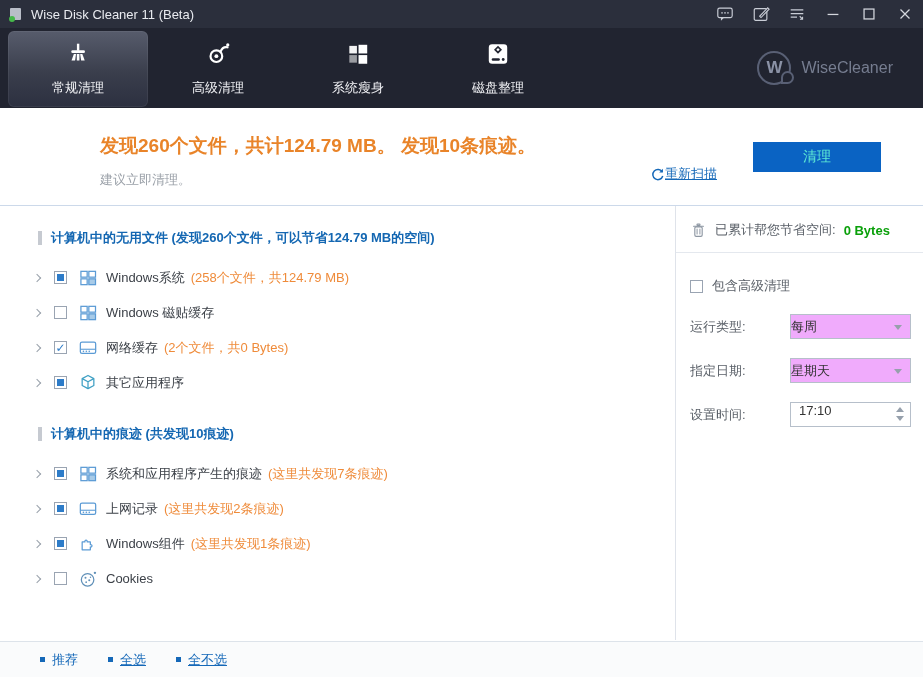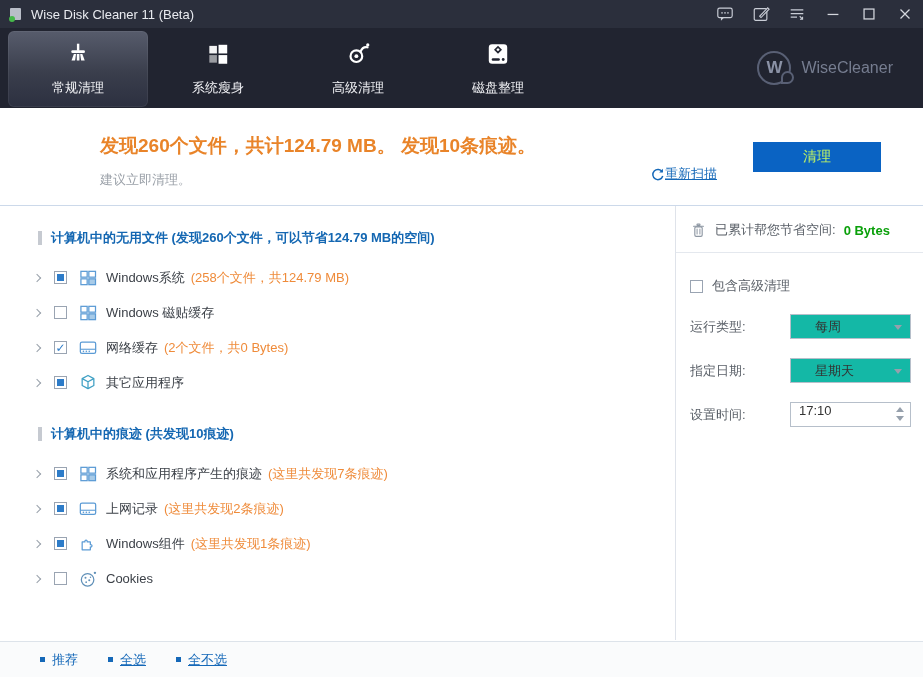--- a/index.html
+++ b/index.html
@@ -28,21 +28,21 @@
   .brand-name { color:#767d90; font-size:16px; }
 
   
   .summary { position:absolute; left:0; top:108px; width:923px; height:98px; background:#fff; border-bottom:1px solid #ccd9ea; }
   .trash-circle { position:absolute; left:22px; top:130px; width:56px; height:56px; border:2px solid #f6cba2; border-radius:50%; display:flex; align-items:center; justify-content:center; margin-top:-108px; transform:translateY(108px); }
   .sum-text { position:absolute; left:100px; top:25px; }
   .headline { color:#e98429; font-weight:bold; font-size:19px; }
   .subline { color:#9aa0a8; font-size:13px; margin-top:12px; }
   .rescan { position:absolute; right:206px; top:57px; display:flex; align-items:center; color:#1568b8; cursor:pointer; }
   .rescan-text { text-decoration:underline; }
-  .clean-btn { position:absolute; right:42px; top:34px; width:128px; height:30px; background:#0a63c3; color:#bef264; border:none; font-size:14px; font-family:inherit; cursor:pointer; }
+  .clean-btn { position:absolute; right:42px; top:34px; width:128px; height:30px; background:#0a63c3; color:#5eead4; border:none; font-size:14px; font-family:inherit; cursor:pointer; }
 
   
   .tree { position:absolute; left:0; top:206px; width:542px; height:434px; background:#fff; overflow:hidden; padding-top:6px; }
   .sec-header { display:flex; align-items:center; height:20px; margin:16px 0 12px 38px; color:#1467b2; font-weight:bold; font-size:13px; }
   .sec-header.second { margin-top:24px; }
   .sec-bar { width:4px; height:14px; background:#c6cad1; margin-right:9px; }
   .row { height:35px; display:flex; align-items:center; padding-left:34px; }
   .chev { width:6px; height:6px; border-top:1.5px solid #98a0aa; border-right:1.5px solid #98a0aa; transform:rotate(45deg); margin-right:14px; flex:none; }
   .cb { width:13px; height:13px; border:1px solid #9aa4b2; background:#fff; display:inline-flex; align-items:center; justify-content:center; margin-right:10px; flex:none; }
   .cb-partial::after { content:""; width:7px; height:7px; background:#2d7cc9; }
@@ -57,21 +57,21 @@
   .save-val { color:#0aa00a; font-weight:bold; }
   .side-div { height:1px; background:#e4e8ee; margin:13px -12px 0 -14px; }
   .sched-row { margin-top:19px; display:flex; align-items:center; color:#5a6068; }
   .sched-row .lbl { margin-left:8px; }
   .toggle { margin-left:auto; margin-right:28px; width:52px; height:21px; border-radius:11px; background:#c7d2df; position:relative; cursor:pointer; }
   .toggle .knob { position:absolute; left:2px; top:2px; width:17px; height:17px; background:#fff; border-radius:50%; }
   .toggle .state { position:absolute; right:9px; top:3px; color:#fff; font-size:11px; font-weight:bold; letter-spacing:.5px; }
   .inc-row { margin-top:24px; display:flex; align-items:center; color:#5a6068; }
   .inc-row .cbx { width:13px; height:13px; border:1px solid #9aa4b2; background:#fff; margin-right:9px; }
   .field-row { margin-top:19px; display:flex; align-items:center; color:#5a6068; }
-  .select { margin-left:auto; width:121px; height:25px; border:1px solid #b6bfca; background:#14b8a6; display:flex; align-items:center; padding-left:24px; color:#333; position:relative; cursor:pointer; }
+  .select { margin-left:auto; width:121px; height:25px; border:1px solid #b6bfca; background:#f0abfc; display:flex; align-items:center; padding-left:0; color:#333; position:relative; cursor:pointer; }
   .select::after { content:""; position:absolute; right:8px; top:10px; border-left:4px solid transparent; border-right:4px solid transparent; border-top:5px solid #96a0ac; }
   .spin { margin-left:auto; width:121px; height:25px; border:1px solid #b6bfca; background:#fff; display:flex; align-items:flex-start; padding-left:8px; color:#333; position:relative; }
   .spin .arrows { position:absolute; right:6px; top:4px; display:flex; flex-direction:column; gap:4px; }
   .arr-up { width:0; height:0; border-left:4px solid transparent; border-right:4px solid transparent; border-bottom:5px solid #96a0ac; }
   .arr-dn { width:0; height:0; border-left:4px solid transparent; border-right:4px solid transparent; border-top:5px solid #96a0ac; }
 
   
   .footer { position:absolute; left:0; bottom:0; width:923px; height:36px; background:#fafbfc; border-top:1px solid #dde3ea; display:flex; align-items:center; padding-left:40px; gap:30px; }
   .flink { display:flex; align-items:center; gap:7px; color:#1568b8; cursor:pointer; }
   .flink .bullet { width:5px; height:5px; background:#1568b8; }
@@ -135,38 +135,38 @@
         <path d="M8.2 12 L6 18 H9.3 L10.2 12 z" fill="#fff"></path>
         <rect x="10.9" y="12" width="2.4" height="6" fill="#fff"></rect>
         <path d="M16 12 L18.2 18 H14.9 L14 12 z" fill="#fff"></path>
       </svg>
     </span>
     <span class="tab-label">常规清理</span>
   </div>
   <div class="tab">
     <span class="tab-icon">
       <svg width="26" height="26" viewBox="0 0 24 24">
+        <circle cx="10.5" cy="14" r="5.4" fill="none" stroke="#fff" stroke-width="2"></circle>
+        <circle cx="10.5" cy="14" r="1.8" fill="#fff"></circle>
+        <path d="M14.3 10 C 15.5 6.8, 18 5.2, 20.8 5.8" fill="none" stroke="#fff" stroke-width="2" stroke-linecap="round"></path>
+        <circle cx="21" cy="3.6" r="1.5" fill="#fff"></circle>
+      </svg>
+    </span>
+    <span class="tab-label">高级清理</span>
+  </div>
+  <div class="tab">
+    <span class="tab-icon">
+      <svg width="26" height="26" viewBox="0 0 24 24">
         <rect x="4" y="4.5" width="7" height="7" fill="#fff" opacity=".95"></rect>
         <rect x="12.5" y="3.5" width="8" height="8" fill="#fff"></rect>
         <rect x="4" y="13" width="7" height="7" fill="#fff" opacity=".55"></rect>
         <rect x="12.5" y="13" width="8" height="8" fill="#fff"></rect>
       </svg>
     </span>
     <span class="tab-label">系统瘦身</span>
-  </div>
-  <div class="tab">
-    <span class="tab-icon">
-      <svg width="26" height="26" viewBox="0 0 24 24">
-        <circle cx="10.5" cy="14" r="5.4" fill="none" stroke="#fff" stroke-width="2"></circle>
-        <circle cx="10.5" cy="14" r="1.8" fill="#fff"></circle>
-        <path d="M14.3 10 C 15.5 6.8, 18 5.2, 20.8 5.8" fill="none" stroke="#fff" stroke-width="2" stroke-linecap="round"></path>
-        <circle cx="21" cy="3.6" r="1.5" fill="#fff"></circle>
-      </svg>
-    </span>
-    <span class="tab-label">高级清理</span>
   </div>
   <div class="tab">
     <span class="tab-icon">
       <svg width="26" height="26" viewBox="0 0 24 24">
         <rect x="3.5" y="3" width="17" height="18" rx="3" fill="#fff"></rect>
         <rect x="9.4" y="5.4" width="5.2" height="5.2" transform="rotate(45 12 8)" fill="#212430"></rect>
         <rect x="10.9" y="6.9" width="2.2" height="2.2" transform="rotate(45 12 8)" fill="#fff"></rect>
         <rect x="6.2" y="16" width="7.5" height="2.2" rx="1.1" fill="#212430"></rect>
         <circle cx="16.8" cy="17.1" r="1.3" fill="#212430"></circle>
       </svg>

